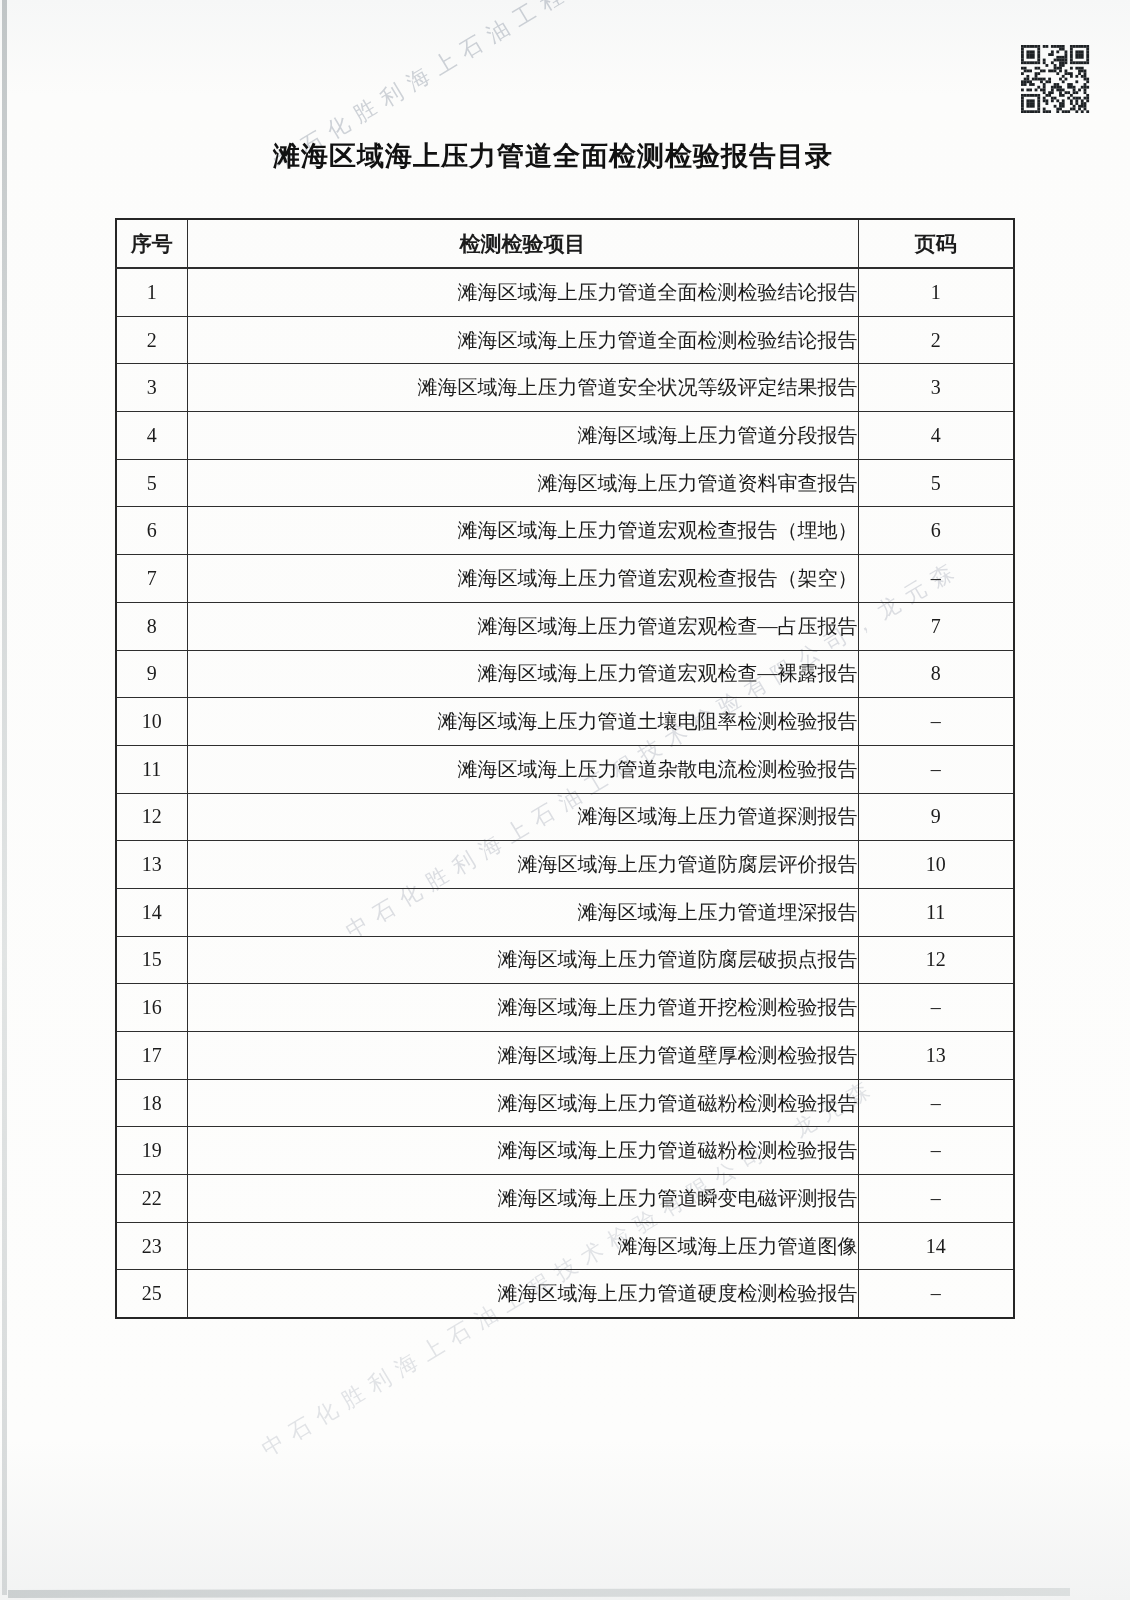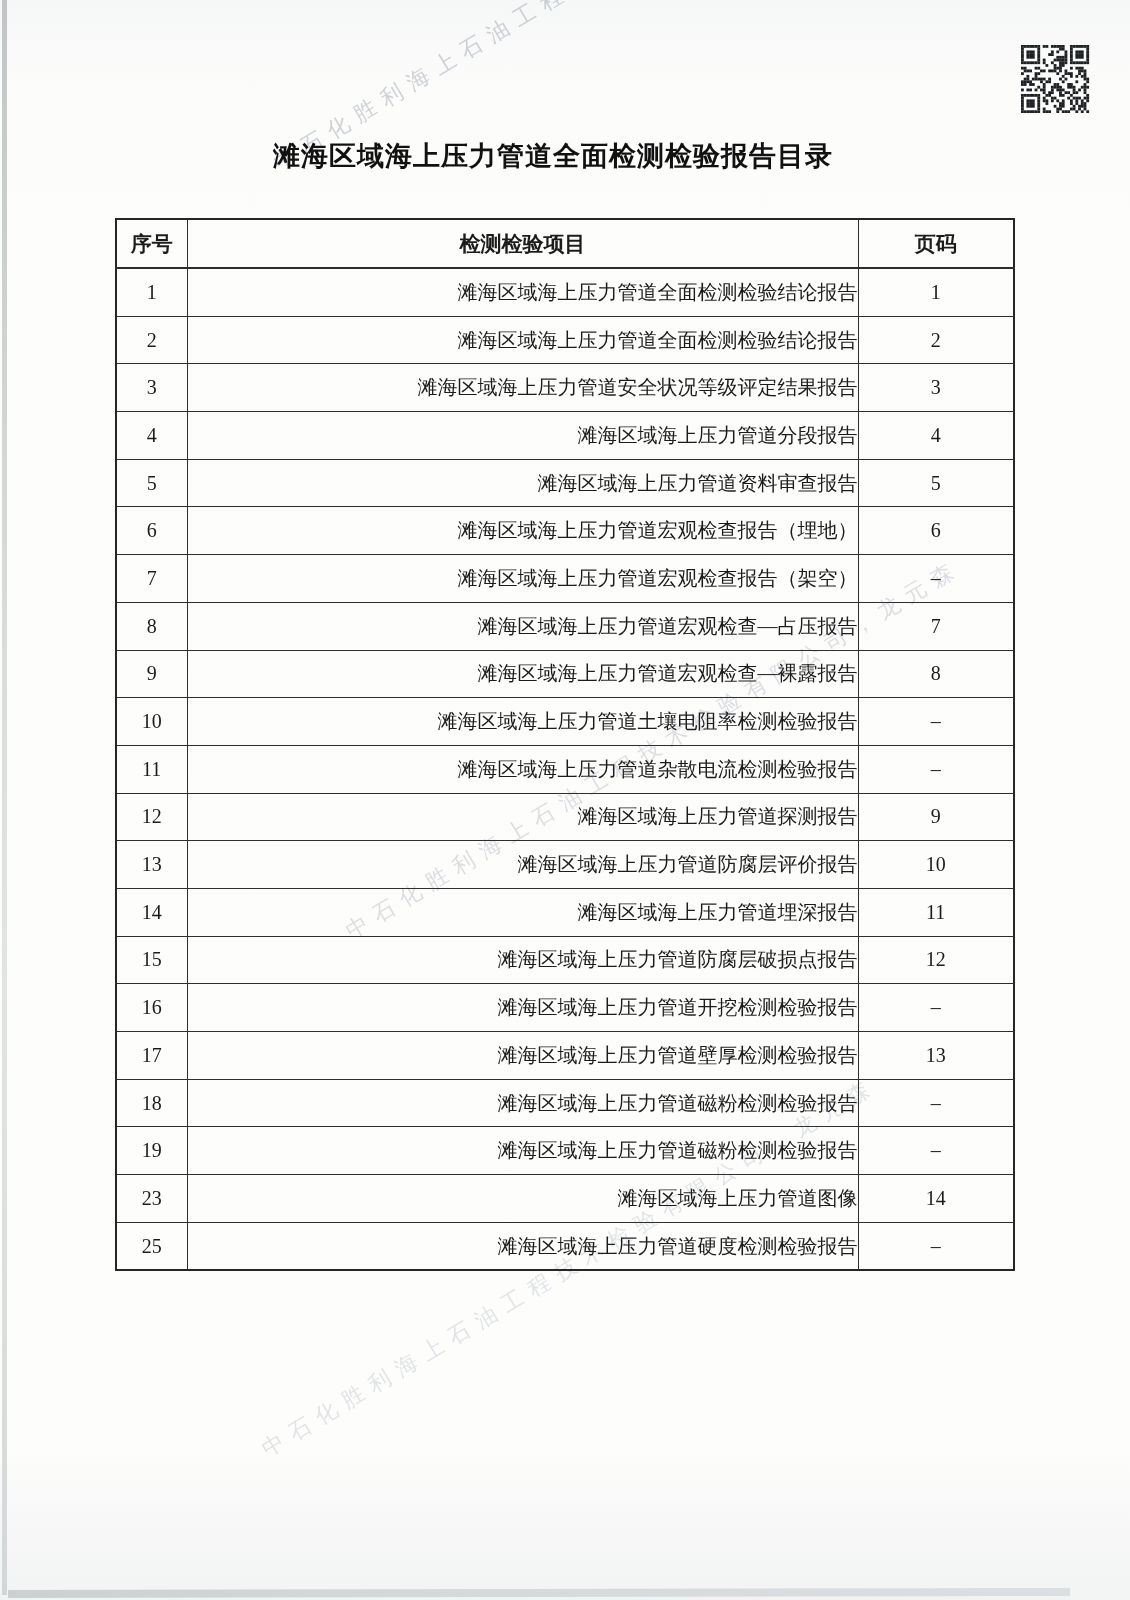--- a/index.html
+++ b/index.html
@@ -503,20 +503,25 @@
     </tr>
 
     <tr class="row">
       <td class="c-no">19</td>
       <td class="c-item">滩海区域海上压力管道磁粉检测检验报告</td>
       <td class="c-page">–</td>
     </tr>
 
 
 
+    <tr class="row">
+      <td class="c-no">22</td>
+      <td class="c-item">滩海区域海上压力管道瞬变电磁评测报告</td>
+      <td class="c-page">–</td>
+    </tr>
 
     <tr class="row">
       <td class="c-no">23</td>
       <td class="c-item">滩海区域海上压力管道图像</td>
       <td class="c-page">14</td>
     </tr>
 
 
     <tr class="row">
       <td class="c-no">25</td>

